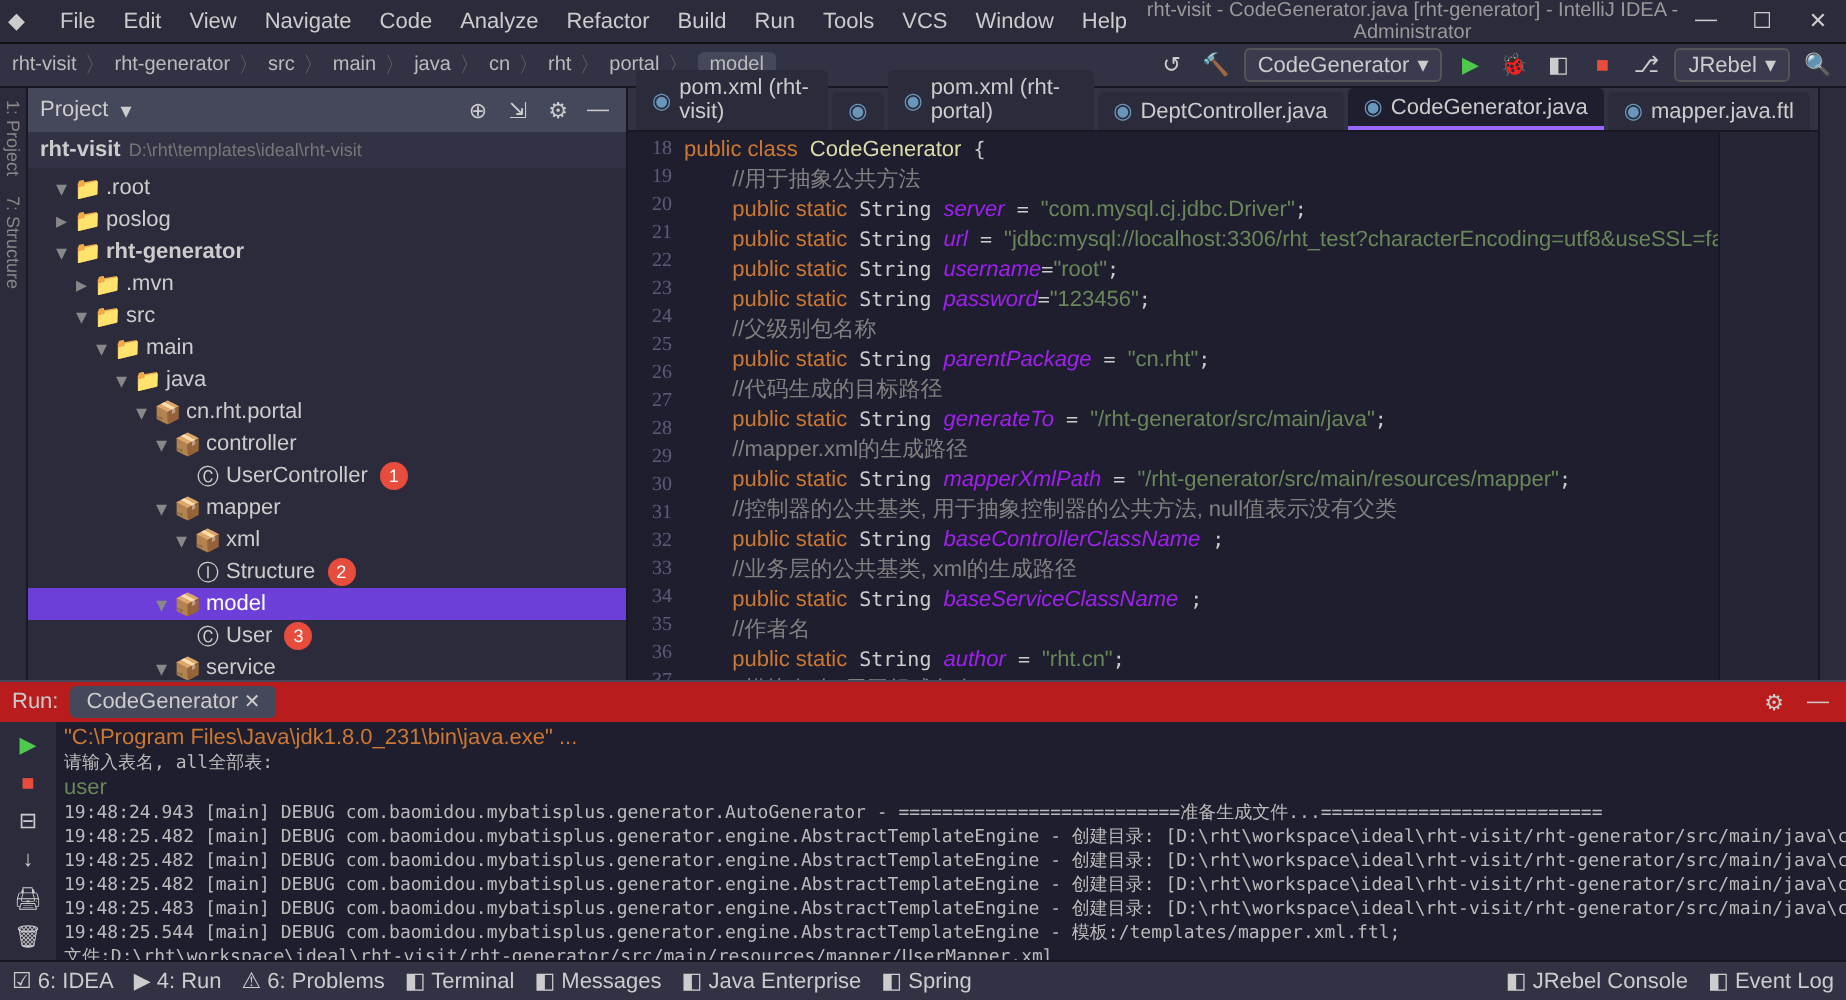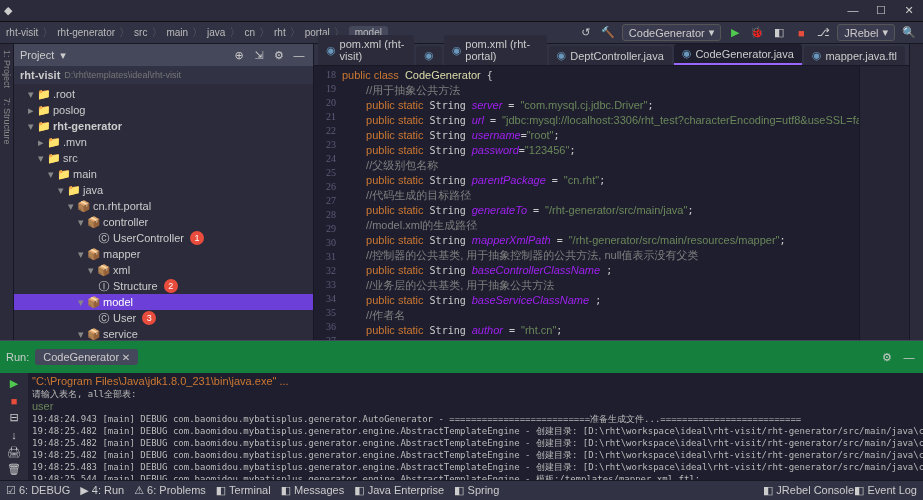--- a/index.html
+++ b/index.html
@@ -41,37 +41,53 @@
 .code{flex:1;display:flex;overflow:hidden;position:relative}
 .gutter{width:28px;background:#1e1e2e;text-align:right;padding:2px 6px 2px 2px;color:#5c5c7a;font-family:Liberation Serif, serif;font-size:10px;line-height:14px}
 .code-body{flex:1;font-family:Consolas,monospace;font-size:10px;line-height:14px;padding:2px 0;white-space:pre;overflow:hidden}
 .kw{color:#cc7832}
 .str{color:#6a8759}
 .typ{color:#dcdcaa}
 .fld{color:#a020f0;font-style:italic}
 .cmt{color:#808080}
 .minimap{width:50px;background:#252535;border-left:1px solid #181825}
 .run-panel{height:140px;background:#1e1e2e;border-top:1px solid #45475a;display:flex;flex-direction:column}
-.run-header{height:32px;background:#15803d;display:flex;align-items:center;padding:0 6px;gap:6px}
+.run-header{height:20px;background:#b91c1c;display:flex;align-items:center;padding:0 6px;gap:6px}
 .run-tab{padding:2px 8px;background:#45475a;border-radius:3px;font-size:10px}
 .run-body{flex:1;display:flex;overflow:hidden}
 .run-left{width:28px;background:#2b2b3b;display:flex;flex-direction:column;align-items:center;padding:4px 0;gap:4px}
 .run-console{flex:1;font-family:Consolas,monospace;font-size:9px;line-height:12px;padding:2px 4px;overflow:hidden;color:#bbb;white-space:pre}
 .run-console .y{color:#cc7832}
 .statusbar{height:20px;background:#313244;border-top:1px solid #181825;display:flex;align-items:center;padding:0 6px;gap:10px;font-size:10px}
 .status-tabs{display:flex;gap:10px}
 .status-tabs span{display:flex;align-items:center;gap:3px;cursor:pointer}
-.status-right{margin-left:auto;display:flex;}
+.status-right{margin-left:auto;display:flex;gap:10px}
 .green{color:#4ec94e}
 </style>
 </head>
 <body>
 
 <div class="titlebar">
   <span class="icon">◆</span>
+  <div class="menubar" id="menubar">
+      <span>File</span>
+      <span>Edit</span>
+      <span>View</span>
+      <span>Navigate</span>
+      <span>Code</span>
+      <span>Analyze</span>
+      <span>Refactor</span>
+      <span>Build</span>
+      <span>Run</span>
+      <span>Tools</span>
+      <span>VCS</span>
+      <span>Window</span>
+      <span>Help</span>
+    </div>
+  <div class="title-center">rht-visit - CodeGenerator.java [rht-generator] - IntelliJ IDEA - Administrator</div>
   <div class="winbtns">
     <span>—</span>
     <span>☐</span>
     <span>✕</span>
   </div>
 </div>
 
 <div class="crumbbar">
   <div id="crumbs" style="display:flex;gap:4px;align-items:center">
       <span class="crumb">rht-visit</span>
@@ -266,25 +282,25 @@
       <div class="code-body" id="codebody"><span class="kw">public class</span> <span class="typ">CodeGenerator</span> {
     <span class="cmt">//用于抽象公共方法</span>
     <span class="kw">public static</span> String <span class="fld">server</span> = <span class="str">"com.mysql.cj.jdbc.Driver"</span>;
     <span class="kw">public static</span> String <span class="fld">url</span> = <span class="str">"jdbc:mysql://localhost:3306/rht_test?characterEncoding=utf8&amp;useSSL=false&amp;server</span>
     <span class="kw">public static</span> String <span class="fld">username</span>=<span class="str">"root"</span>;
     <span class="kw">public static</span> String <span class="fld">password</span>=<span class="str">"123456"</span>;
     <span class="cmt">//父级别包名称</span>
     <span class="kw">public static</span> String <span class="fld">parentPackage</span> = <span class="str">"cn.rht"</span>;
     <span class="cmt">//代码生成的目标路径</span>
     <span class="kw">public static</span> String <span class="fld">generateTo</span> = <span class="str">"/rht-generator/src/main/java"</span>;
-    <span class="cmt">//model.xml的生成路径</span>
+    <span class="cmt">//mapper.xml的生成路径</span>
     <span class="kw">public static</span> String <span class="fld">mapperXmlPath</span> = <span class="str">"/rht-generator/src/main/resources/mapper"</span>;
     <span class="cmt">//控制器的公共基类, 用于抽象控制器的公共方法, null值表示没有父类</span>
     <span class="kw">public static</span> String <span class="fld">baseControllerClassName</span> ;
-    <span class="cmt">//业务层的公共基类, 用于抽象公共方法</span>
+    <span class="cmt">//业务层的公共基类, xml的生成路径</span>
     <span class="kw">public static</span> String <span class="fld">baseServiceClassName</span> ;
     <span class="cmt">//作者名</span>
     <span class="kw">public static</span> String <span class="fld">author</span> = <span class="str">"rht.cn"</span>;
     <span class="cmt">//模块名称, 用于组成包名</span>
      String  = ;
     
      String  = ;
 
     
 </div>
@@ -323,21 +339,21 @@
 19:48:25.483 [main] DEBUG com.baomidou.mybatisplus.generator.engine.AbstractTemplateEngine - 创建目录: [D:\rht\workspace\ideal\rht-visit/rht-generator/src/main/java\cn\rht\portal\service\impl]
 19:48:25.544 [main] DEBUG com.baomidou.mybatisplus.generator.engine.AbstractTemplateEngine - 模板:/templates/mapper.xml.ftl;
 文件:D:\rht\workspace\ideal\rht-visit/rht-generator/src/main/resources/mapper/UserMapper.xml
 19:48:25.618 [main] DEBUG com.baomidou.mybatisplus.generator.engine.AbstractTemplateEngine - 模板:/templates/entity.java.ftl;
 文件:D:\rht\workspace\ideal\rht-visit/rht-generator/src/main/java\cn\rht\portal\model\User.java</div>
   </div>
 </div>
 
 <div class="statusbar">
   <div class="status-tabs" id="stabs">
-      <span>☑ 6: DEBUG</span>
+      <span>☑ 6: IDEA</span>
       <span>▶ 4: Run</span>
       <span>⚠ 6: Problems</span>
       <span>◧ Terminal</span>
       <span>◧ Messages</span>
       <span>◧ Java Enterprise</span>
       <span>◧ Spring</span>
     </div>
   <div class="status-right" id="sright">
       <span>◧ JRebel Console</span>
       <span>◧ Event Log</span>

